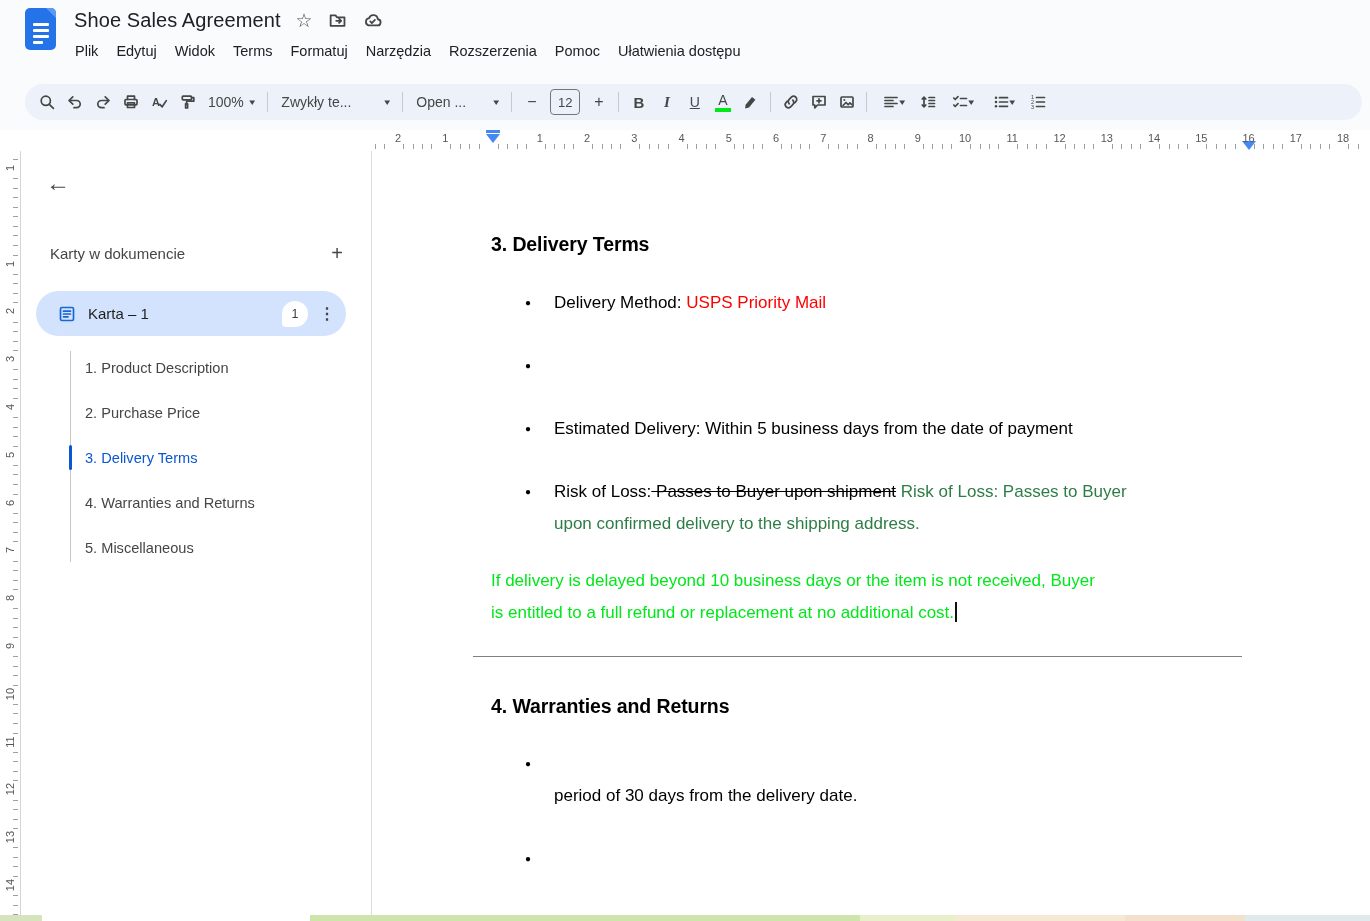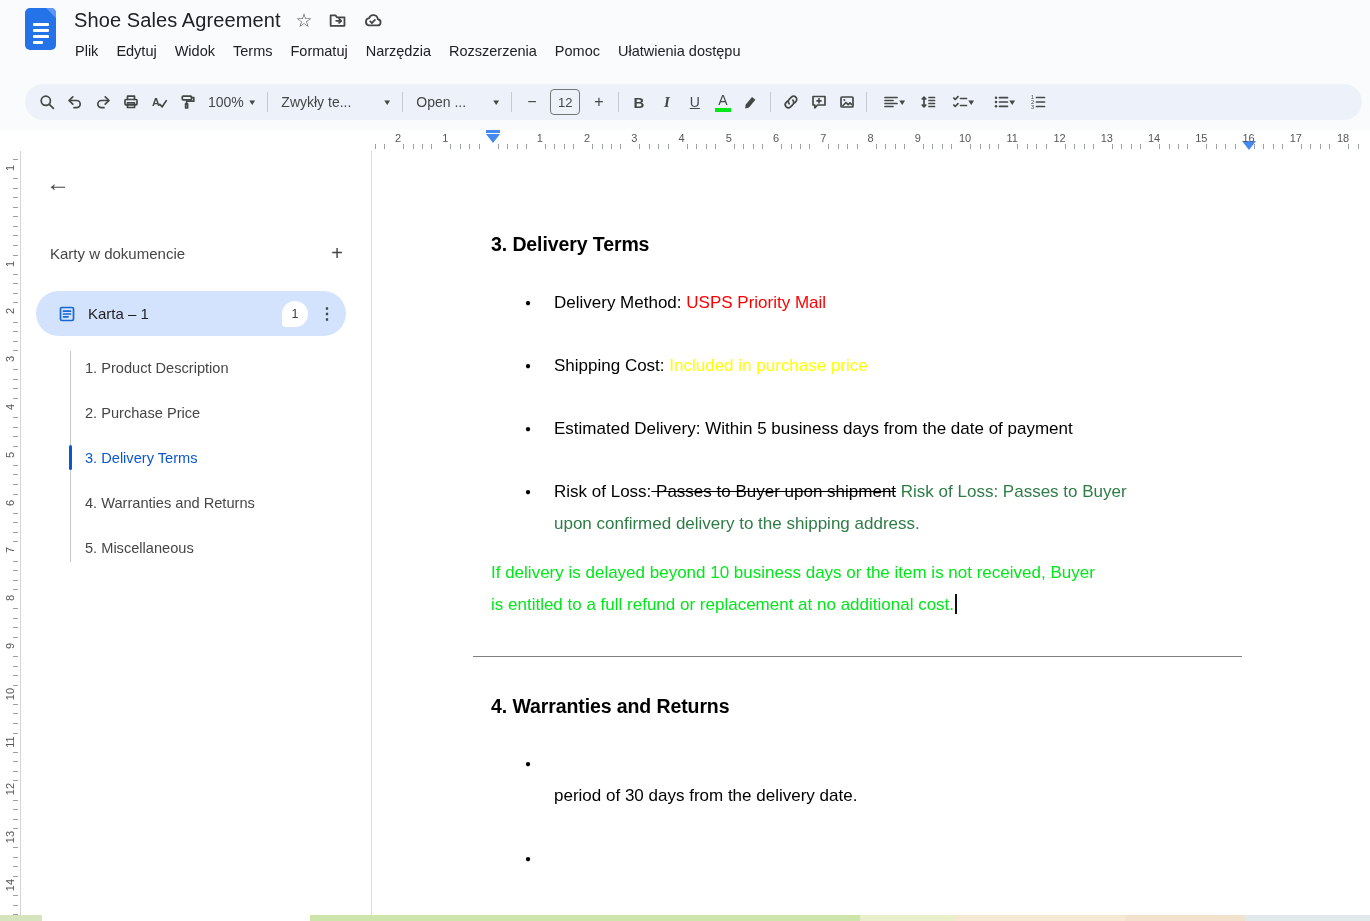--- a/index.html
+++ b/index.html
@@ -62,21 +62,21 @@
   .outline-item.active::before{content:"";position:absolute;left:33px;top:10px;width:3px;height:25px;background:#0b57d0;border-radius:2px;}
 
   
   .doc{position:absolute;left:372px;top:151px;right:0;bottom:6px;background:#fff;}
   .h-sec{position:absolute;font-size:19.5px;font-weight:700;color:#000;letter-spacing:-.1px;}
   .bul{position:absolute;display:flex;font-size:17px;line-height:31.5px;color:#000;}
   .bul .dot{flex:none;width:34px;padding-left:5px;font-size:10px;box-sizing:border-box;}
   .b{font-weight:400;}
   .red{color:#ff0000;}
   .yellow{color:#ffff00;}
-  .lime{color:#00e71a;}
+  .lime{color:#00e71a;margin-top:8px;}
   .sgreen{color:#2e7d46;}
   .strike{text-decoration:line-through;color:#000;}
   .gpara{position:absolute;font-size:17px;line-height:31.5px;}
   .cursor{display:inline-block;width:1.5px;height:20px;background:#111;vertical-align:-4px;margin-left:1px;}
   .hr-line{position:absolute;height:0;border-top:1.5px solid #818181;}
 
   
   .peek{position:absolute;left:0;bottom:0;right:0;height:6px;display:flex;}
   .peek div{height:100%;}
 </style>
@@ -472,21 +472,20 @@
   <div class="doc">
     <div class="h-sec" style="left:119px;top:82px">3. Delivery Terms</div>
 
     <div class="bul" style="left:148px;top:136px;width:740px">
       <span class="dot">●</span>
       <span><span class="b">Delivery Method</span><span>: </span><span class="red">USPS Priority Mail</span></span>
     </div>
 
     <div class="bul" style="left:148px;top:199px;width:740px">
       <span class="dot">●</span>
-      <span><span class="b">Shipping Cost</span><span>: </span><span class="yellow">Included in purchase price</span></span>
     </div>
 
     <div class="bul" style="left:148px;top:262px;width:760px">
       <span class="dot">●</span>
       <span><span class="b">Estimated Delivery</span><span>: </span><span>Within 5 business days from the date of payment</span></span>
     </div>
 
     <div class="bul" style="left:148px;top:325px;width:730px">
       <span class="dot">●</span>
       <span><span class="b">Risk of Loss</span><span>:</span><span class="strike"> Passes to Buyer upon shipment</span><span class="sgreen"> Risk of Loss: Passes to Buyer<br>upon confirmed delivery to the shipping address.</span></span>

